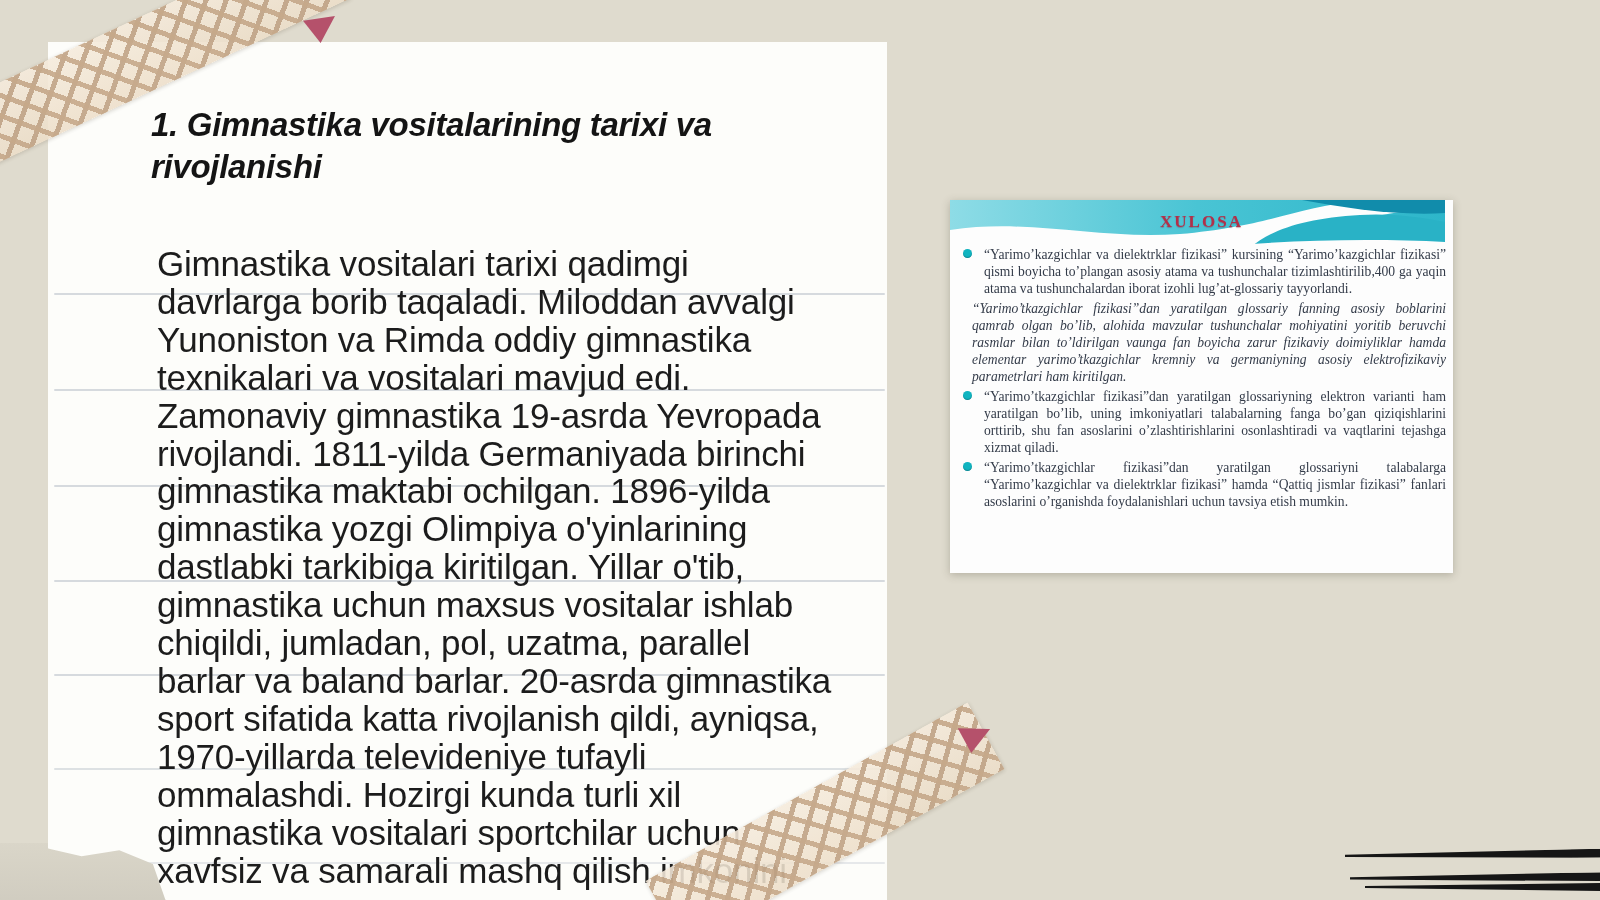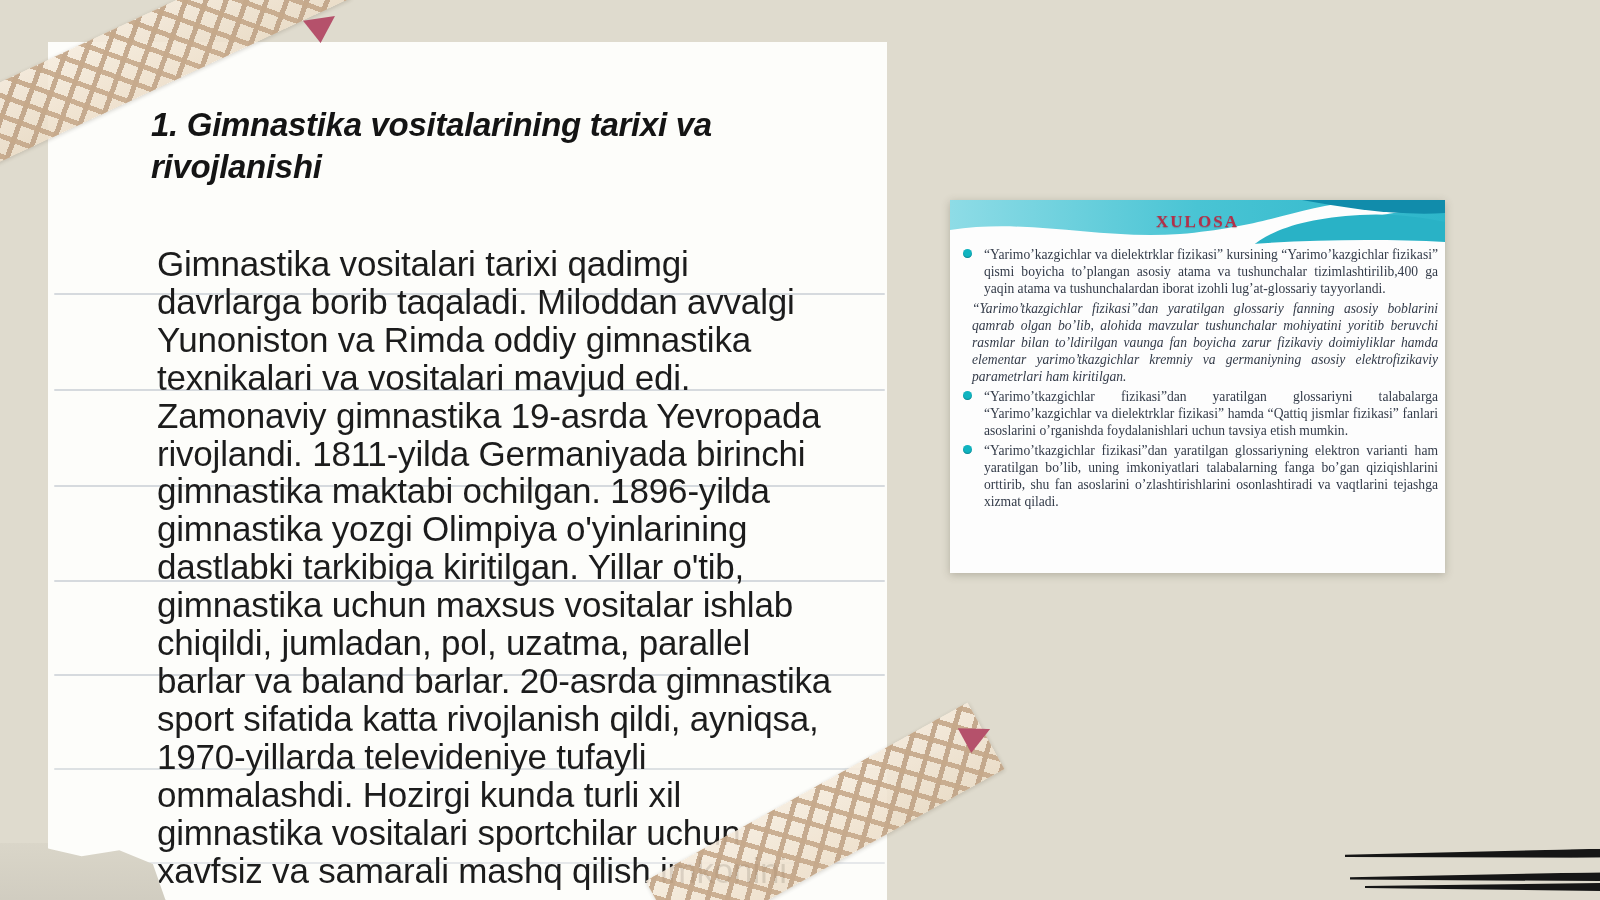--- a/index.html
+++ b/index.html
@@ -30,21 +30,21 @@
     white-space:pre-line;letter-spacing:-.2px;
   }
   
   .bg-corner-shade{
     position:absolute;left:0;top:843px;width:190px;height:57px;
     background:linear-gradient(#d8d4c7,#ccc8bc);opacity:.75;
   }
   
   .slide{
     position:absolute;left:950px;top:200px;width:495px;height:373px;
-    background:#fdfdfd;box-shadow:0 2px 8px rgba(80,75,60,.30);
+    background:#fdfdfd;box-shadow:0 2px 8px rgba(80,75,60,.30);padding-left:8px;
   }
   .slide-header{position:absolute;left:0;top:0;width:495px;height:48px;}
   .slide-title{
     position:absolute;left:0;top:12px;width:100%;text-align:center;
     font-family:"Liberation Serif",serif;font-size:17px;font-weight:700;
     letter-spacing:2px;color:#b23049;margin:0;
     text-shadow:0 1px 1px rgba(120,40,55,.35);
   }
   .slide-list{
     position:absolute;left:8px;top:46px;right:7px;margin:0;padding:0;
@@ -140,25 +140,25 @@
     <ul class="slide-list">
       <li>
         <span class="dot"></span>
         <span>“Yarimo’kazgichlar va dielektrklar fizikasi” kursining “Yarimo’kazgichlar fizikasi” qismi boyicha to’plangan asosiy atama va tushunchalar tizimlashtirilib,400 ga yaqin atama va tushunchalardan iborat izohli lug’at-glossariy tayyorlandi.</span>
       </li>
       <li class="no-dot">
         <span>“Yarimo’tkazgichlar fizikasi”dan  yaratilgan glossariy fanning asosiy boblarini qamrab olgan bo’lib, alohida mavzular tushunchalar mohiyatini yoritib beruvchi rasmlar bilan to’ldirilgan vaunga fan boyicha zarur fizikaviy doimiyliklar hamda elementar yarimo’tkazgichlar kremniy va germaniyning asosiy elektrofizikaviy parametrlari ham kiritilgan.</span>
       </li>
       <li>
         <span class="dot"></span>
-        <span>“Yarimo’tkazgichlar fizikasi”dan yaratilgan glossariyni talabalarga “Yarimo’kazgichlar va dielektrklar fizikasi” hamda “Qattiq jismlar fizikasi” fanlari asoslarini o’rganishda foydalanishlari uchun tavsiya etish mumkin.</span>
+        <span>“Yarimo’tkazgichlar fizikasi”dan yaratilgan glossariyning elektron varianti ham yaratilgan bo’lib, uning imkoniyatlari talabalarning fanga bo’gan qiziqishlarini orttirib, shu fan asoslarini o’zlashtirishlarini osonlashtiradi va vaqtlarini tejashga xizmat qiladi.</span>
       </li>
       <li>
         <span class="dot"></span>
-        <span>“Yarimo’tkazgichlar fizikasi”dan yaratilgan glossariyning elektron varianti ham yaratilgan bo’lib, uning imkoniyatlari talabalarning fanga bo’gan qiziqishlarini orttirib, shu fan asoslarini o’zlashtirishlarini osonlashtiradi va vaqtlarini tejashga xizmat qiladi.</span>
+        <span>“Yarimo’tkazgichlar fizikasi”dan yaratilgan glossariyni talabalarga “Yarimo’kazgichlar va dielektrklar fizikasi” hamda “Qattiq jismlar fizikasi” fanlari asoslarini o’rganishda foydalanishlari uchun tavsiya etish mumkin.</span>
       </li>
     </ul>
   </div>
 
   <div class="tape tape-top"></div>
   <div class="tape-corner corner-top"></div>
   <div class="tape tape-bottom"></div>
   <div class="tape-corner corner-bottom"></div>
 
   <div class="marker marker-1"></div>

